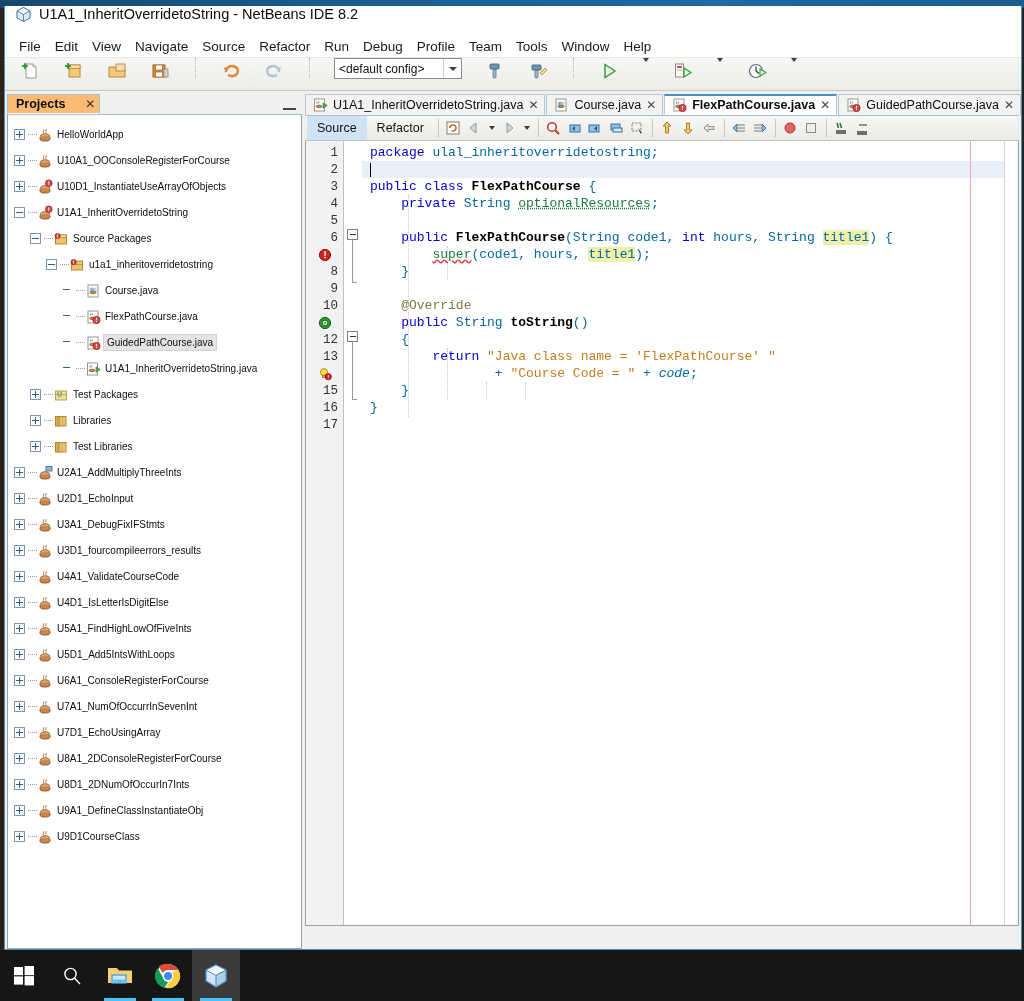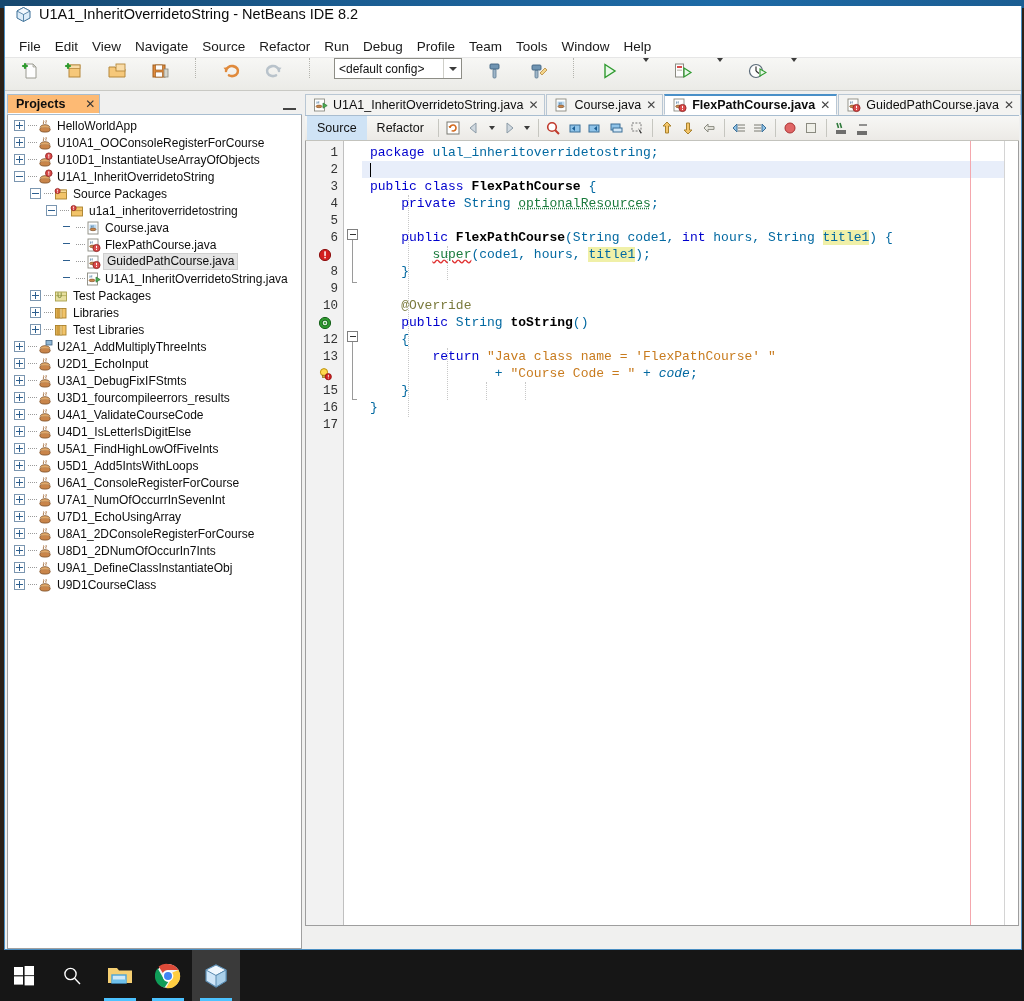--- a/index.html
+++ b/index.html
@@ -135,22 +135,22 @@
     flex: 1; min-height:0;
     background: #ffffff;
     border: 1px solid #a0a0a0;
     border-top:none;
     overflow: hidden;
     padding-top: 2px;
   }
 
   .trow {
     display:flex; align-items:center;
-    height: 17px; font-size:12px; color:#0d0d0d;
-    white-space:nowrap; position: relative;
+    height: 17px; font-size:10px; color:#0d0d0d;
+    white-space:nowrap; position: relative; margin-top: 9px;
   }
   .trow .lbl { padding-left:4px; }
   .trow .lbl.selbg {
     background:#e4e4e4; border:1px solid #d0d0d0;
     padding:0 3px; margin-left:2px; line-height:15px;
   }
   .expander {
     width: 11px; height: 11px; flex:none;
     border:1px solid #7b96b0; background:#fff;
     position: relative; margin-right: 3px;

